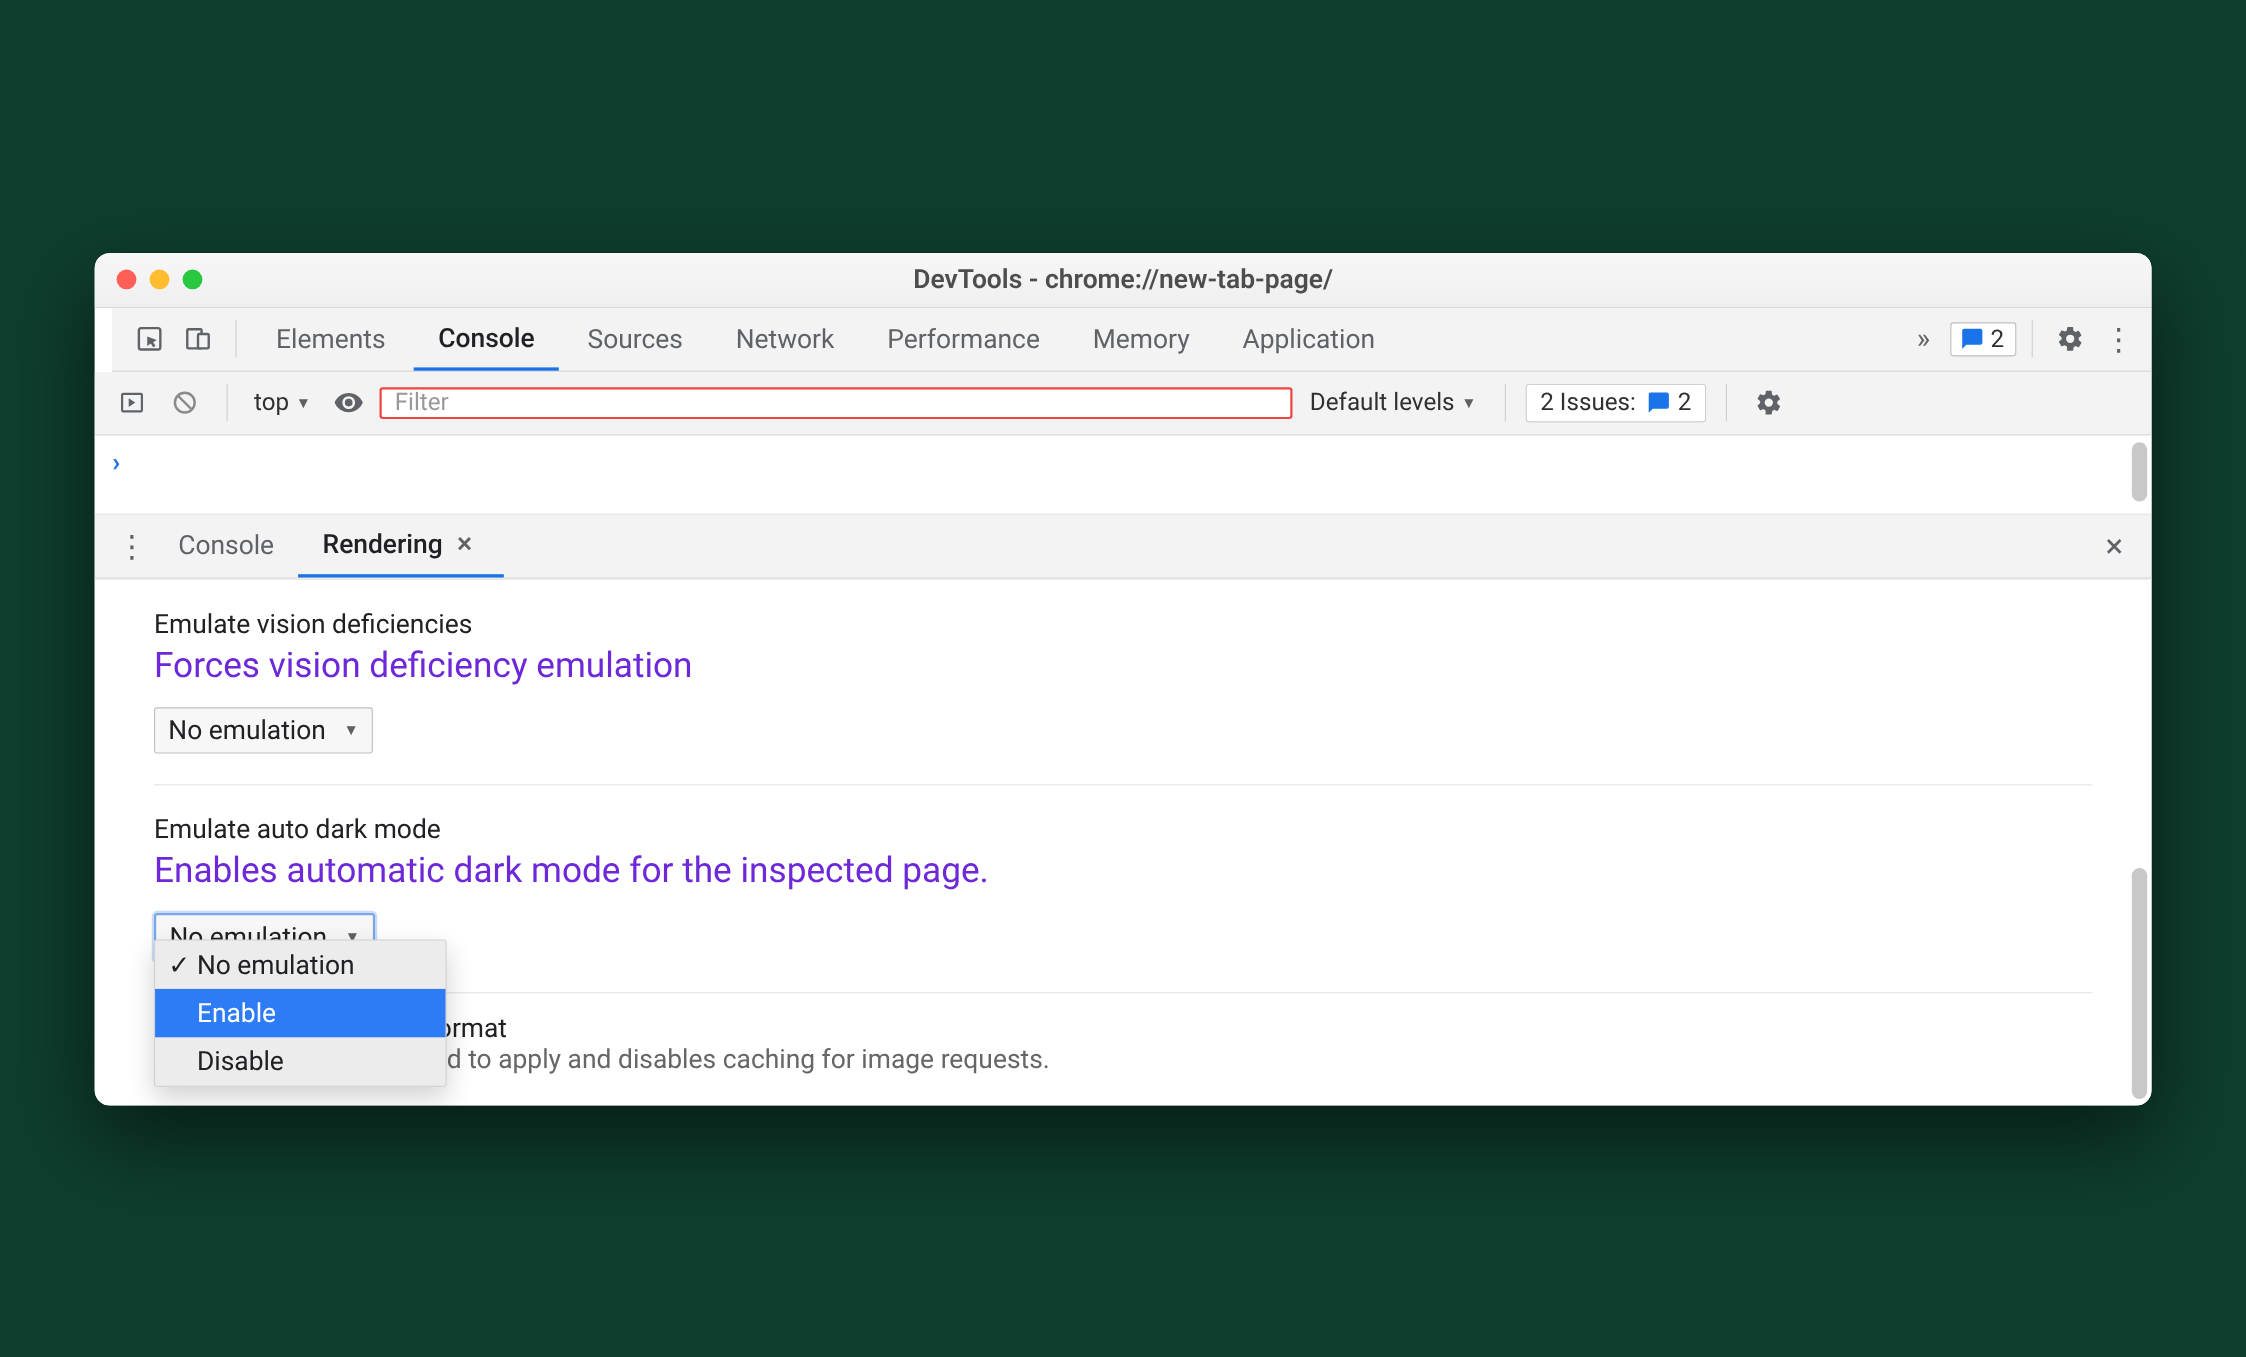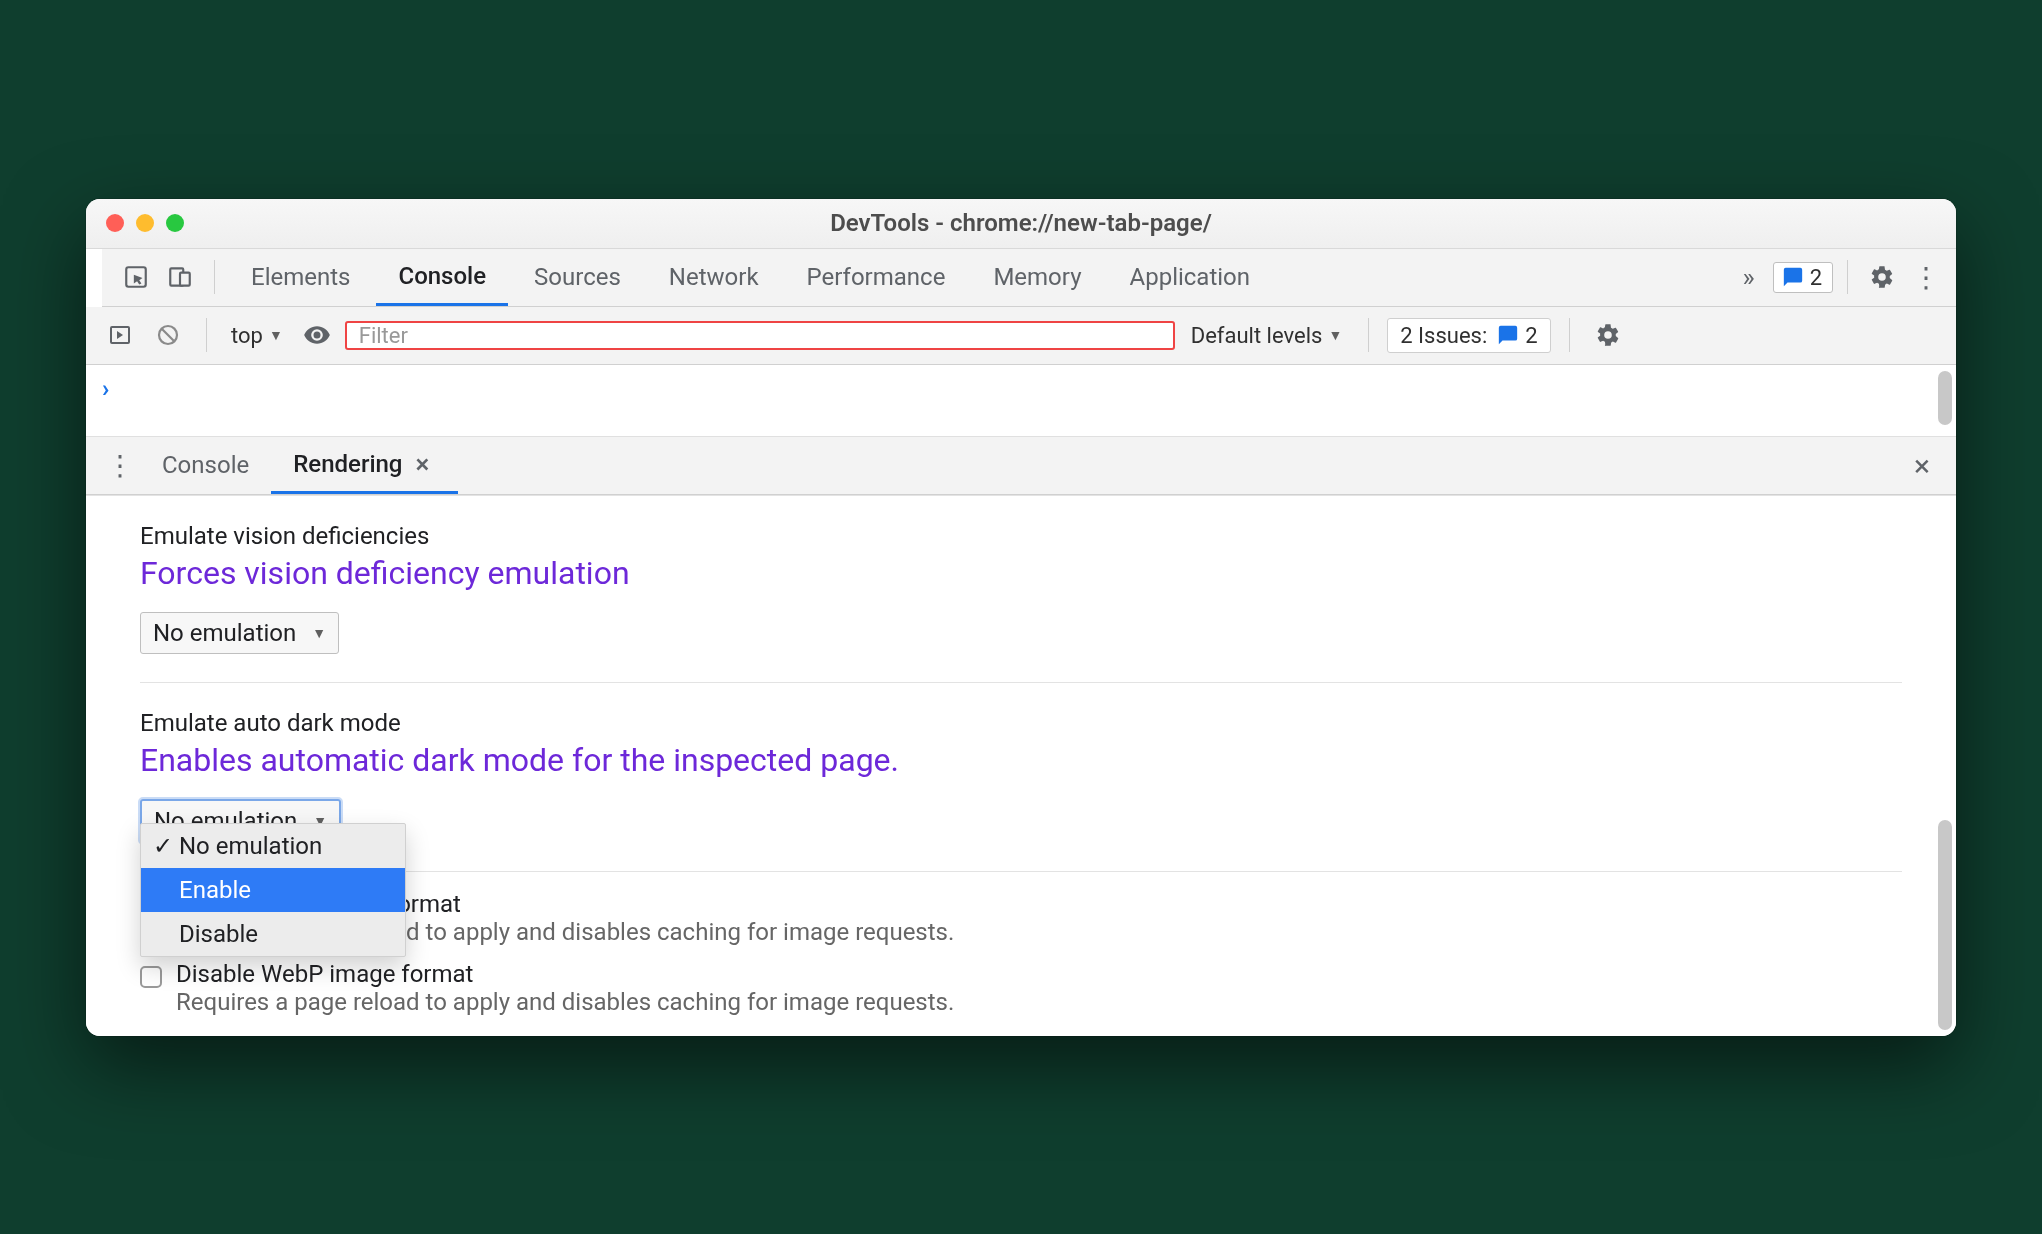--- a/index.html
+++ b/index.html
@@ -363,24 +363,17 @@
     <div class="checkrow" style="padding-left:54px;">
       <div class="cb"></div>
       <div class="txt">
         <h4><span style="visibility:hidden;">Disable AVIF image </span><span>format</span></h4>
         <p><span style="visibility:hidden;">Requires a page rel</span><span>oad to apply and disables caching for image requests.</span></p>
       </div>
     </div>
 
     <div style="height:8px;"></div>
 
-    <div class="checkrow" style="padding-left:54px;">
-      <div class="cb"></div>
-      <div class="txt">
-        <h4>Disable WebP image format</h4>
-        <p>Requires a page reload to apply and disables caching for image requests.</p>
-      </div>
-    </div>
 
     <div class="panelscroll"></div>
   </div>
 
 </div>
 
 </body></html>

